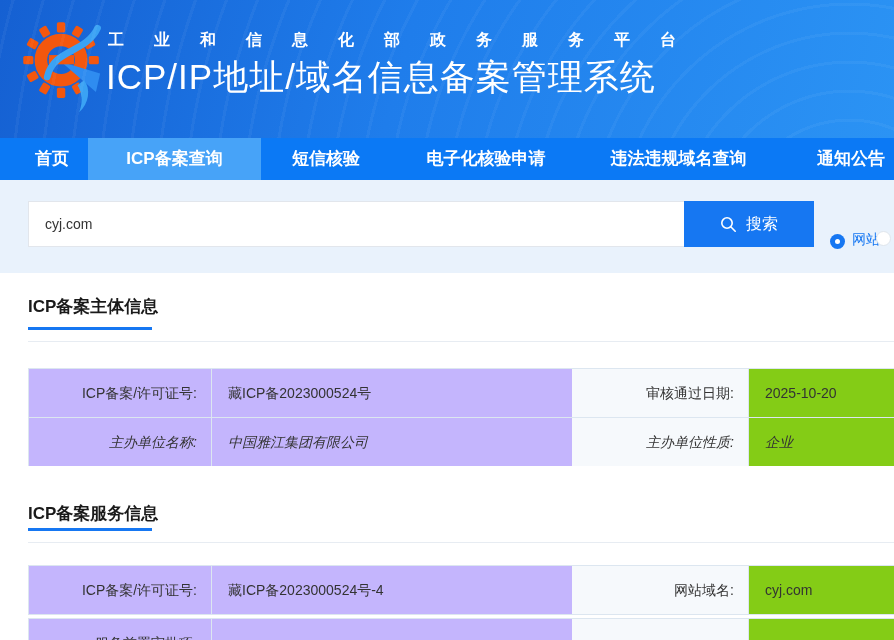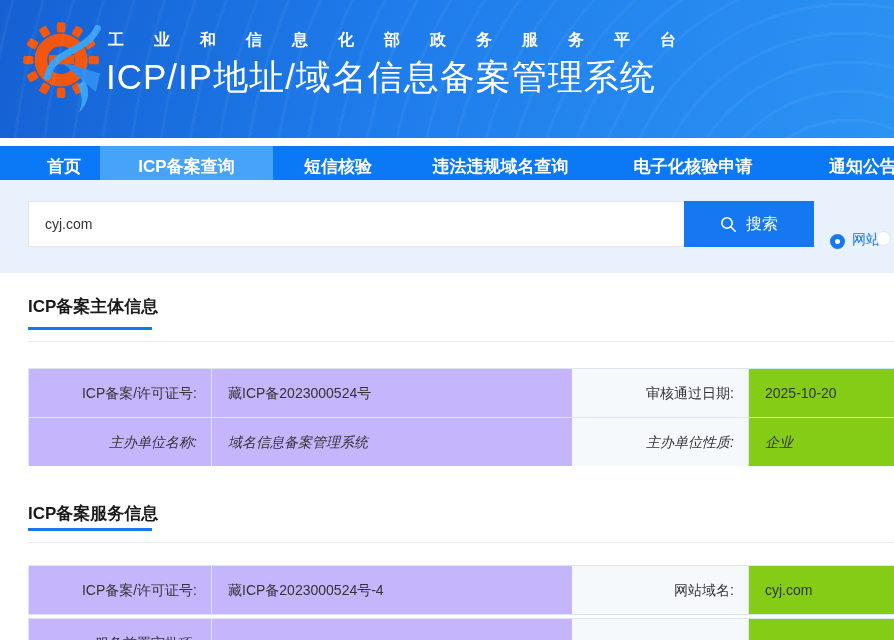--- a/index.html
+++ b/index.html
@@ -24,22 +24,22 @@
     position:absolute; left:108px; top:30px;
     color:#fff; font-size:16px; font-weight:bold; letter-spacing:30px; white-space:nowrap;
   }
   .system-title {
     position:absolute; left:106px; top:54px;
     color:#fff; font-size:35px; font-weight:500; letter-spacing:1px; white-space:nowrap;
   }
 
   
   .nav {
-    position:absolute; top:146px; left:0; width:894px; height:42px;
-    background:#0b79f5; display:flex; padding-left:28px;
+    position:absolute; top:138px; left:0; width:894px; height:42px;
+    background:#0b79f5; display:flex; padding-left:16px;
   }
   .nav-item {
     height:42px; line-height:42px; text-align:center; color:#fff;
     font-size:17px; font-weight:bold; cursor:pointer; white-space:nowrap; flex:0 0 auto;
   }
   .nav-item.active { background:#47a3f8; }
   .w1{width:72px}.w2{width:173px}.w3{width:130px}.w4{width:195px}.w5{width:190px}.w6{width:150px}
 
   
   .search-section {
@@ -125,22 +125,22 @@
       <path d="M74 80 C82 90 80 108 68 118 C74 104 70 92 66 86 Z" fill="#3aa2f4"></path>
     </svg>
     <div class="platform-title">工业和信息化部政务服务平台</div>
     <div class="system-title">ICP/IP地址/域名信息备案管理系统</div>
   </div>
 
   <div class="nav">
     <div class="nav-item w1">首页</div>
     <div class="nav-item w2 active">ICP备案查询</div>
     <div class="nav-item w3">短信核验</div>
+    <div class="nav-item w5">电子化核验申请</div>
     <div class="nav-item w4">违法违规域名查询</div>
-    <div class="nav-item w5">电子化核验申请</div>
     <div class="nav-item w6">通知公告</div>
   </div>
 
   <div class="search-section">
     <input class="search-input" type="text" value="cyj.com" style="">
     <button class="search-button">
       <svg width="17" height="17" viewBox="0 0 17 17">
         <circle cx="7" cy="7" r="5.2" fill="none" stroke="#fff" stroke-width="1.6"></circle>
         <line x1="11" y1="11" x2="15.2" y2="15.2" stroke="#fff" stroke-width="1.6" stroke-linecap="round"></line>
       </svg>
@@ -159,21 +159,21 @@
 
   <div class="info-table t1">
     <div class="info-row">
       <div class="cell cell-label">ICP备案/许可证号:</div>
       <div class="cell cell-value">藏ICP备2023000524号</div>
       <div class="cell cell-label2">审核通过日期:</div>
       <div class="cell cell-value2">2025-10-20</div>
     </div>
     <div class="info-row">
       <div class="cell cell-label">主办单位名称:</div>
-      <div class="cell cell-value">域名信息备案管理系统</div>
+      <div class="cell cell-value">中国雅江集团有限公司</div>
       <div class="cell cell-label2">主办单位性质:</div>
       <div class="cell cell-value2">企业</div>
     </div>
   </div>
 
   <div class="section-title" style="top:502px;">ICP备案服务信息</div>
   <div class="accent-underline" style="top:528px;"></div>
   <div class="section-divider" style="top:542px;"></div>
 
   <div class="info-table t2a">

